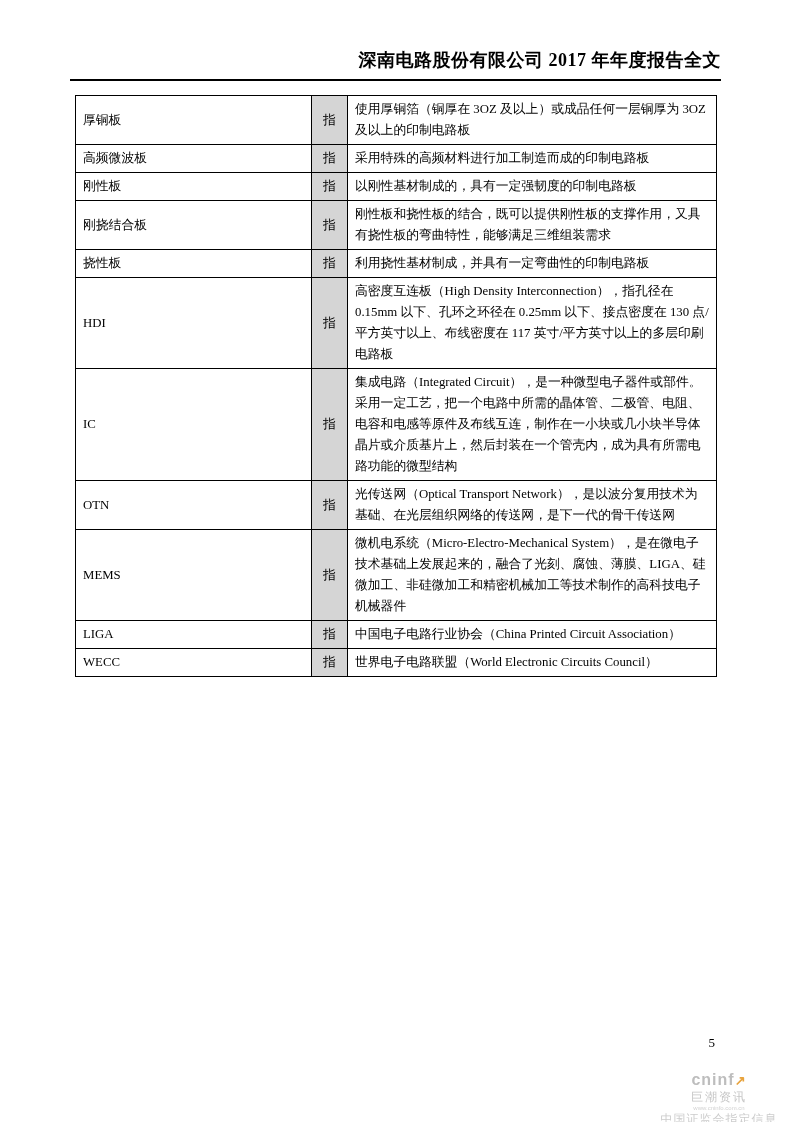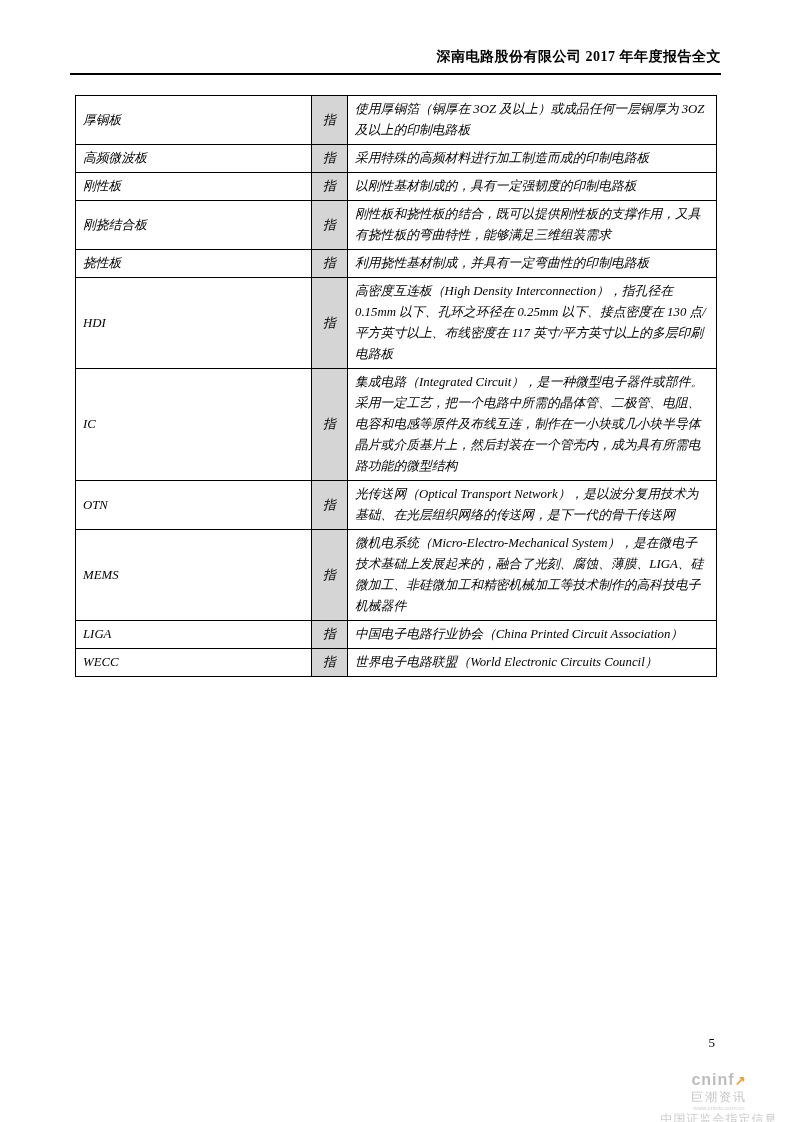--- a/index.html
+++ b/index.html
@@ -13,34 +13,33 @@
     font-family: "Liberation Serif", "DejaVu Serif", serif;
     color: #000;
     overflow: hidden;
   }
   .report-header {
     position: absolute;
     top: 48px;
     left: 70px;
     width: 651px;
     text-align: right;
-    font-size: 14px;
+    font-size: 18px;
     font-weight: bold;
     letter-spacing: 0.5px;
     padding-bottom: 7px;
     border-bottom: 2px solid #000;
   }
   .def-table {
     position: absolute;
     top: 95px;
     left: 75px;
     width: 641px;
     border-collapse: collapse;
     table-layout: fixed;
-    font-style: italic;
   }
   .def-table td {
     border: 1px solid #000;
     font-size: 12.8px;
     line-height: 21px;
     padding: 3px 7px;
     vertical-align: middle;
     word-break: break-word;
   }
   .def-table col.c-term { width: 236px; }

